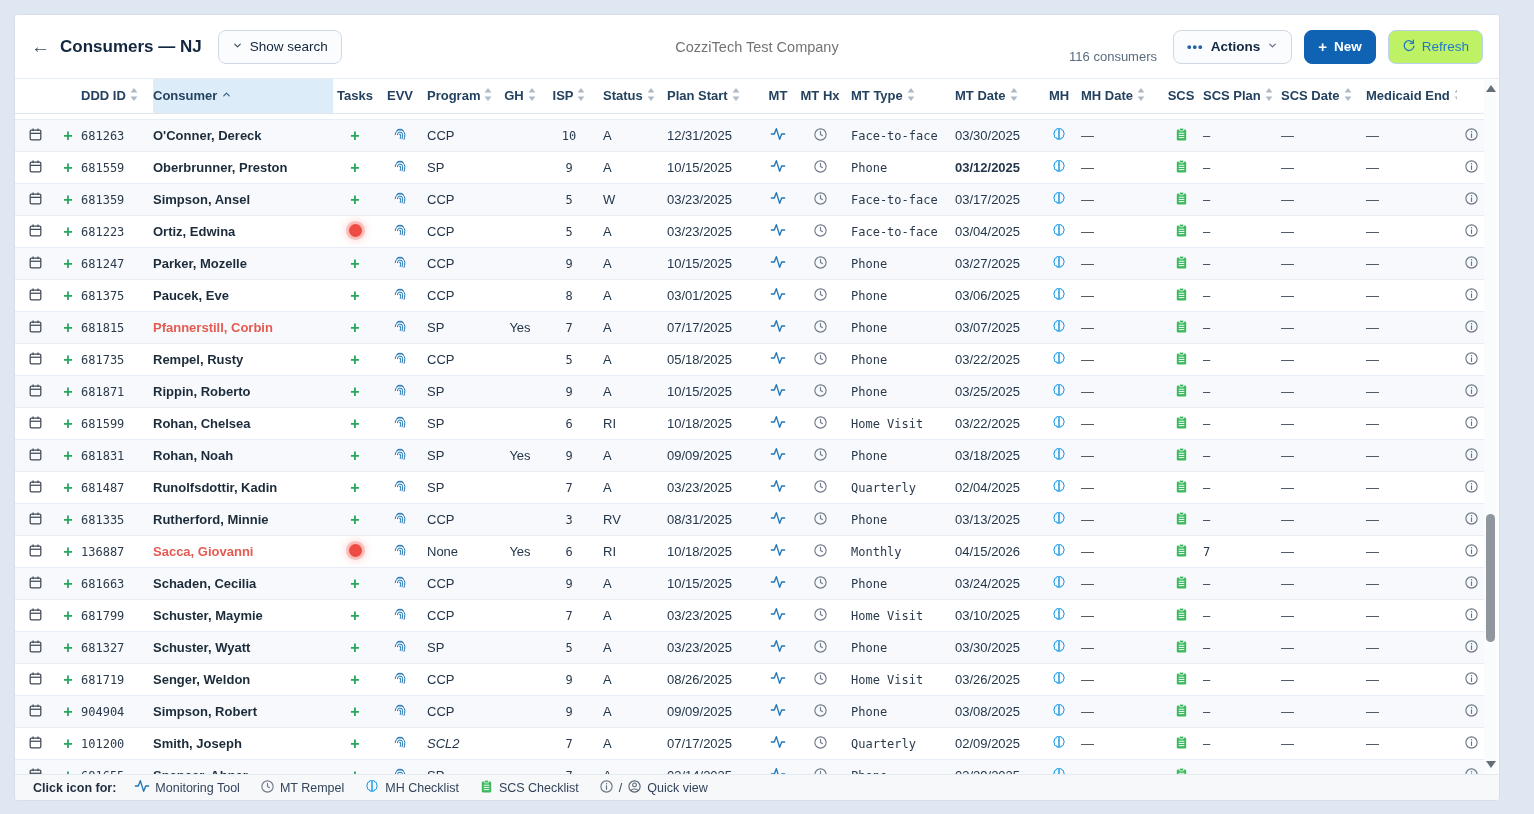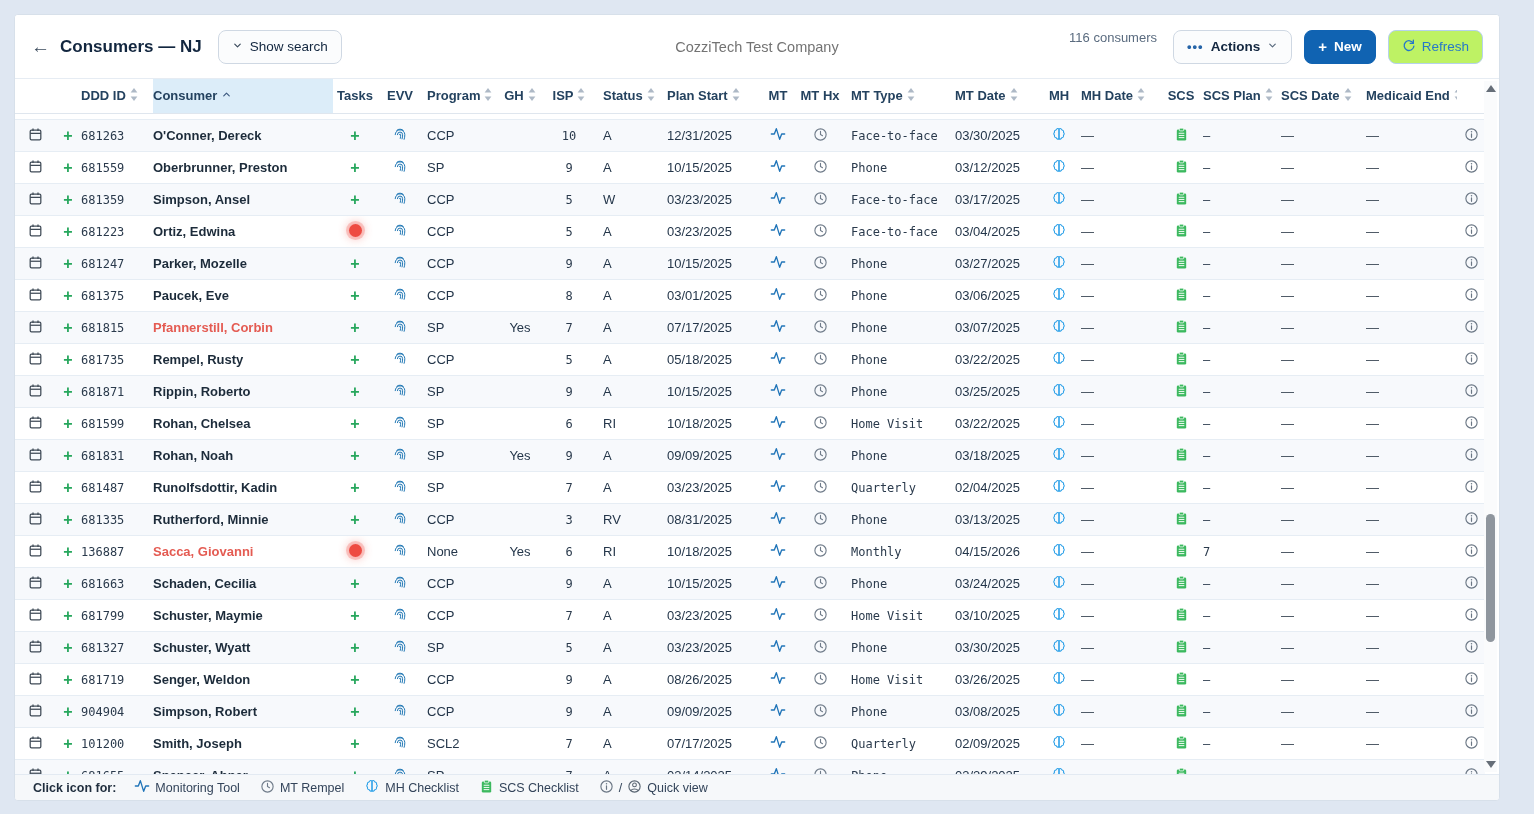--- a/index.html
+++ b/index.html
@@ -38,21 +38,21 @@
   .toggle-label-right { font-size:13.5px; color:#1f3a5c; }
   .switch { width:46px; height:24px; border-radius:12px; background:#e3e9f0; position:relative; cursor:pointer; }
   .switch .knob {
     position:absolute; left:2px; top:2px; width:20px; height:20px; border-radius:50%;
     background:#fff; box-shadow:0 1px 3px rgba(20,40,70,.35);
   }
   .company-name {
     position:absolute; left:50%; transform:translateX(-50%);
     font-size:14.5px; color:#737373; font-weight:500;
   }
-  .toolbar-right { margin-left:auto; display:flex; align-items:flex-start; gap:12px; }
+  .toolbar-right { margin-left:auto; display:flex; align-items:flex-end; gap:12px; }
   .consumer-count { font-size:13px; color:#5a6b7f; margin-right:4px; }
   .btn .ellipsis { color:#2664a8; font-weight:bold; letter-spacing:1px; font-size:13px; }
   .btn-bold { font-weight:bold; }
   .btn-primary {
     background:#1063b2; border-color:#1063b2; color:#fff; font-weight:bold;
   }
   .btn-primary .plus-glyph { font-size:15px; font-weight:bold; }
   .btn-refresh { color:#2678c8; border-color:#b6d2ec; background:#bef264; font-weight:400; }
   
   .table-wrap { position:relative; }
@@ -420,21 +420,21 @@
               <td style="padding-left: 12px;">A</td>
               <td>10/15/2025</td>
               <td class="al-c"><span class="ic"><svg width="16" height="16" viewBox="0 0 24 24" fill="none">
                     <polyline points="2 12 6.5 12 9.5 4 14.5 20 17.5 12 22 12" stroke="#1f74b8" stroke-width="2" stroke-linecap="round" stroke-linejoin="round"></polyline>
                   </svg></span></td>
               <td class="al-c"><span class="ic"><svg width="15" height="15" viewBox="0 0 24 24" fill="none">
                     <circle cx="12" cy="12" r="9" stroke="#707c8a" stroke-width="1.8"></circle>
                     <path d="M12 7v5l3.2 2" stroke="#707c8a" stroke-width="1.8" stroke-linecap="round"></path>
                   </svg></span></td>
               <td class="mono" style="padding-left: 8px;">Phone</td>
-              <td style="padding-left: 4px;">03/12/2025</td>
+              <td style="padding-left: 4px; font-weight: bold;">03/12/2025</td>
               <td class="al-c"><span class="ic"><svg width="16" height="16" viewBox="0 0 24 24" fill="none">
                     <path d="M11.8 4.3 C10.2 3.2 8 4 7.7 5.9 C5.8 6 4.6 7.9 5.3 9.6 C3.8 10.6 3.8 13 5.3 13.9 C4.7 15.7 6 17.6 7.9 17.6 C8.3 19.3 10.2 20.2 11.8 19.4 Z" stroke="#2ba0e8" stroke-width="1.6" stroke-linejoin="round"></path>
                     <path d="M12.2 4.3 C13.8 3.2 16 4 16.3 5.9 C18.2 6 19.4 7.9 18.7 9.6 C20.2 10.6 20.2 13 18.7 13.9 C19.3 15.7 18 17.6 16.1 17.6 C15.7 19.3 13.8 20.2 12.2 19.4 Z" stroke="#2ba0e8" stroke-width="1.6" stroke-linejoin="round"></path>
                   </svg></span></td>
               <td class="dash">—</td>
               <td class="al-c"><span class="ic"><svg width="15" height="15" viewBox="0 0 24 24" fill="none">
                     <rect x="4.5" y="4" width="15" height="17.5" rx="2" fill="#3cb95f"></rect>
                     <rect x="8.5" y="1.8" width="7" height="4.4" rx="1.2" fill="#3cb95f" stroke="#fff" stroke-width="1.2"></rect>
                     <line x1="7.5" y1="10" x2="16.5" y2="10" stroke="#fff" stroke-width="1.5"></line>
                     <line x1="7.5" y1="13.5" x2="16.5" y2="13.5" stroke="#fff" stroke-width="1.5"></line>
@@ -1343,21 +1343,21 @@
               <td class="al-c"><span class="plus-green">+</span></td>
               <td class="mono">101200</td>
               <td><span class="consumer-name">Smith, Joseph</span></td>
               <td class="al-c"><span class="plus-green">+</span></td>
               <td class="al-c"><span class="ic"><svg width="16" height="16" viewBox="0 0 24 24" fill="none">
                     <path d="M4.8 13a7.2 7.2 0 0 1 14.4 0c0 2.8-.3 4.9-1 7" stroke="#2178b5" stroke-width="1.5" stroke-linecap="round"></path>
                     <path d="M8.1 13a3.9 3.9 0 0 1 7.8 0c0 2.4-.2 4.3-.8 6.3" stroke="#2178b5" stroke-width="1.5" stroke-linecap="round"></path>
                     <path d="M11.2 13a.9.9 0 0 1 1.8 0c0 2-.2 3.8-.6 5.6" stroke="#2178b5" stroke-width="1.5" stroke-linecap="round"></path>
                     <path d="M7.2 6.4A7.2 7.2 0 0 1 17 6.6" stroke="#2178b5" stroke-width="1.5" stroke-linecap="round"></path>
                   </svg></span></td>
-              <td style="padding-left: 4px;">SCL2</td>
+              <td style="padding-left: 4px; font-style: italic;">SCL2</td>
               <td class="al-c"></td>
               <td class="al-c mono">7</td>
               <td style="padding-left: 12px;">A</td>
               <td>07/17/2025</td>
               <td class="al-c"><span class="ic"><svg width="16" height="16" viewBox="0 0 24 24" fill="none">
                     <polyline points="2 12 6.5 12 9.5 4 14.5 20 17.5 12 22 12" stroke="#1f74b8" stroke-width="2" stroke-linecap="round" stroke-linejoin="round"></polyline>
                   </svg></span></td>
               <td class="al-c"><span class="ic"><svg width="15" height="15" viewBox="0 0 24 24" fill="none">
                     <circle cx="12" cy="12" r="9" stroke="#707c8a" stroke-width="1.8"></circle>
                     <path d="M12 7v5l3.2 2" stroke="#707c8a" stroke-width="1.8" stroke-linecap="round"></path>

